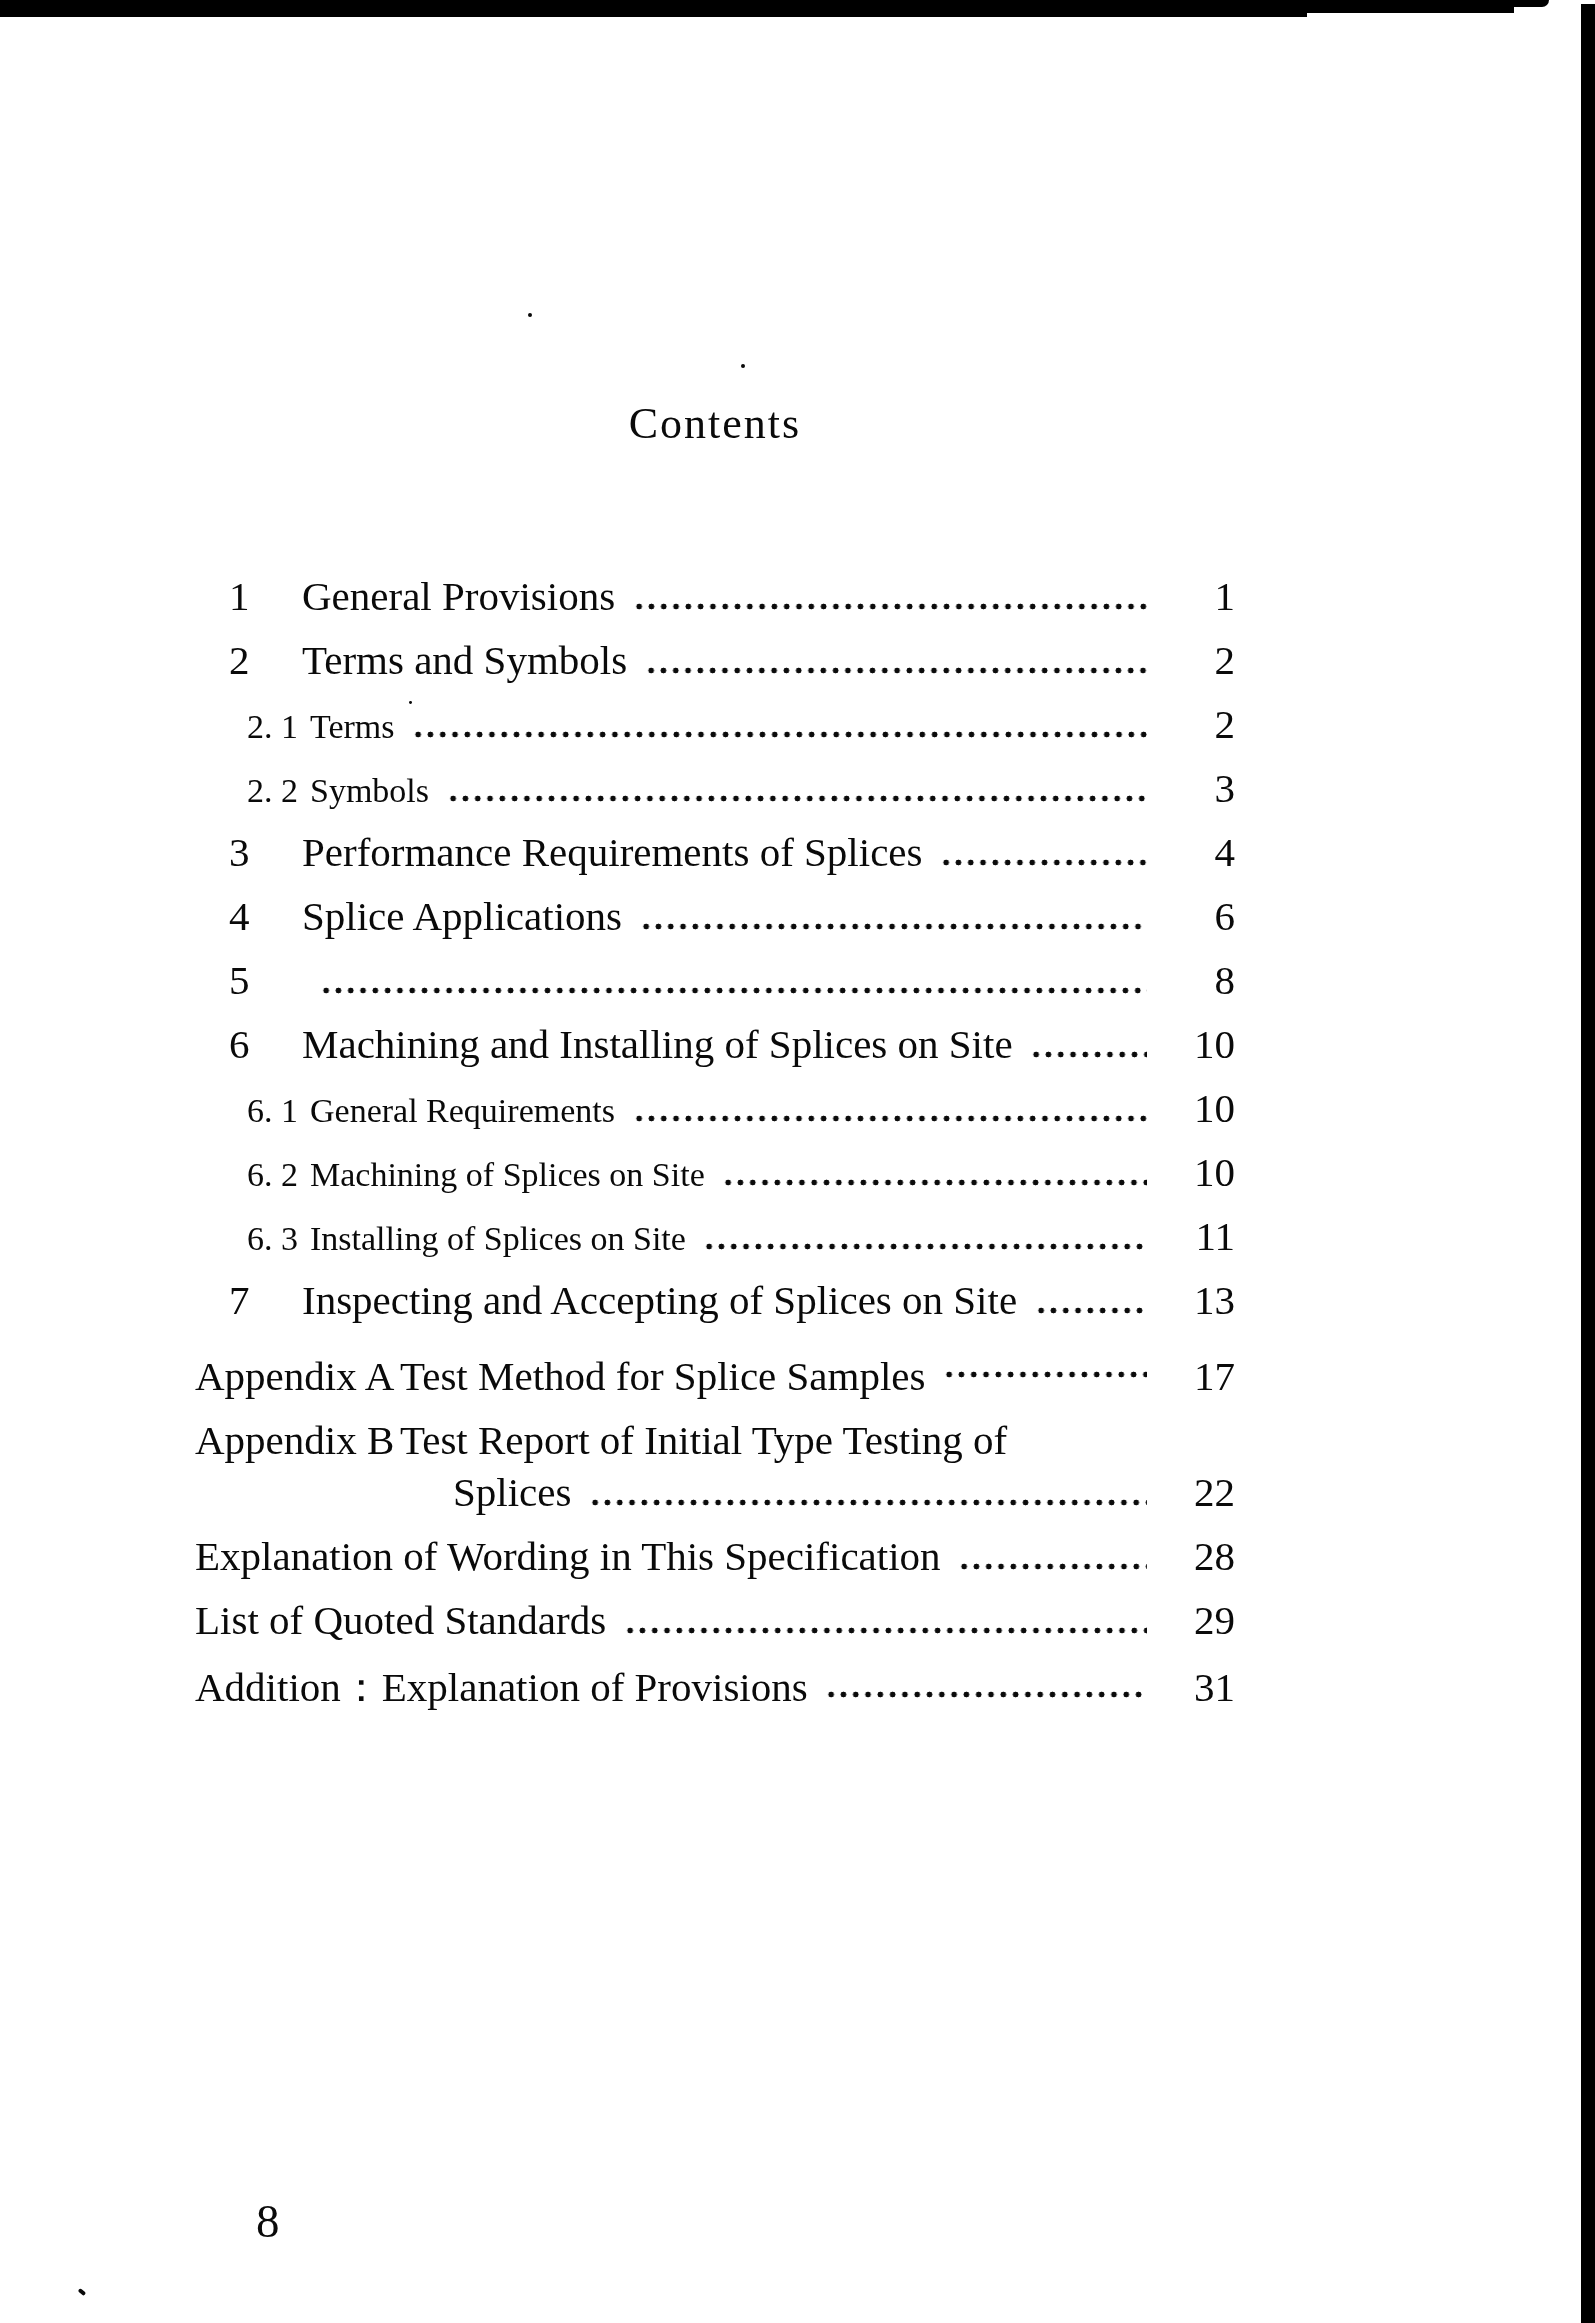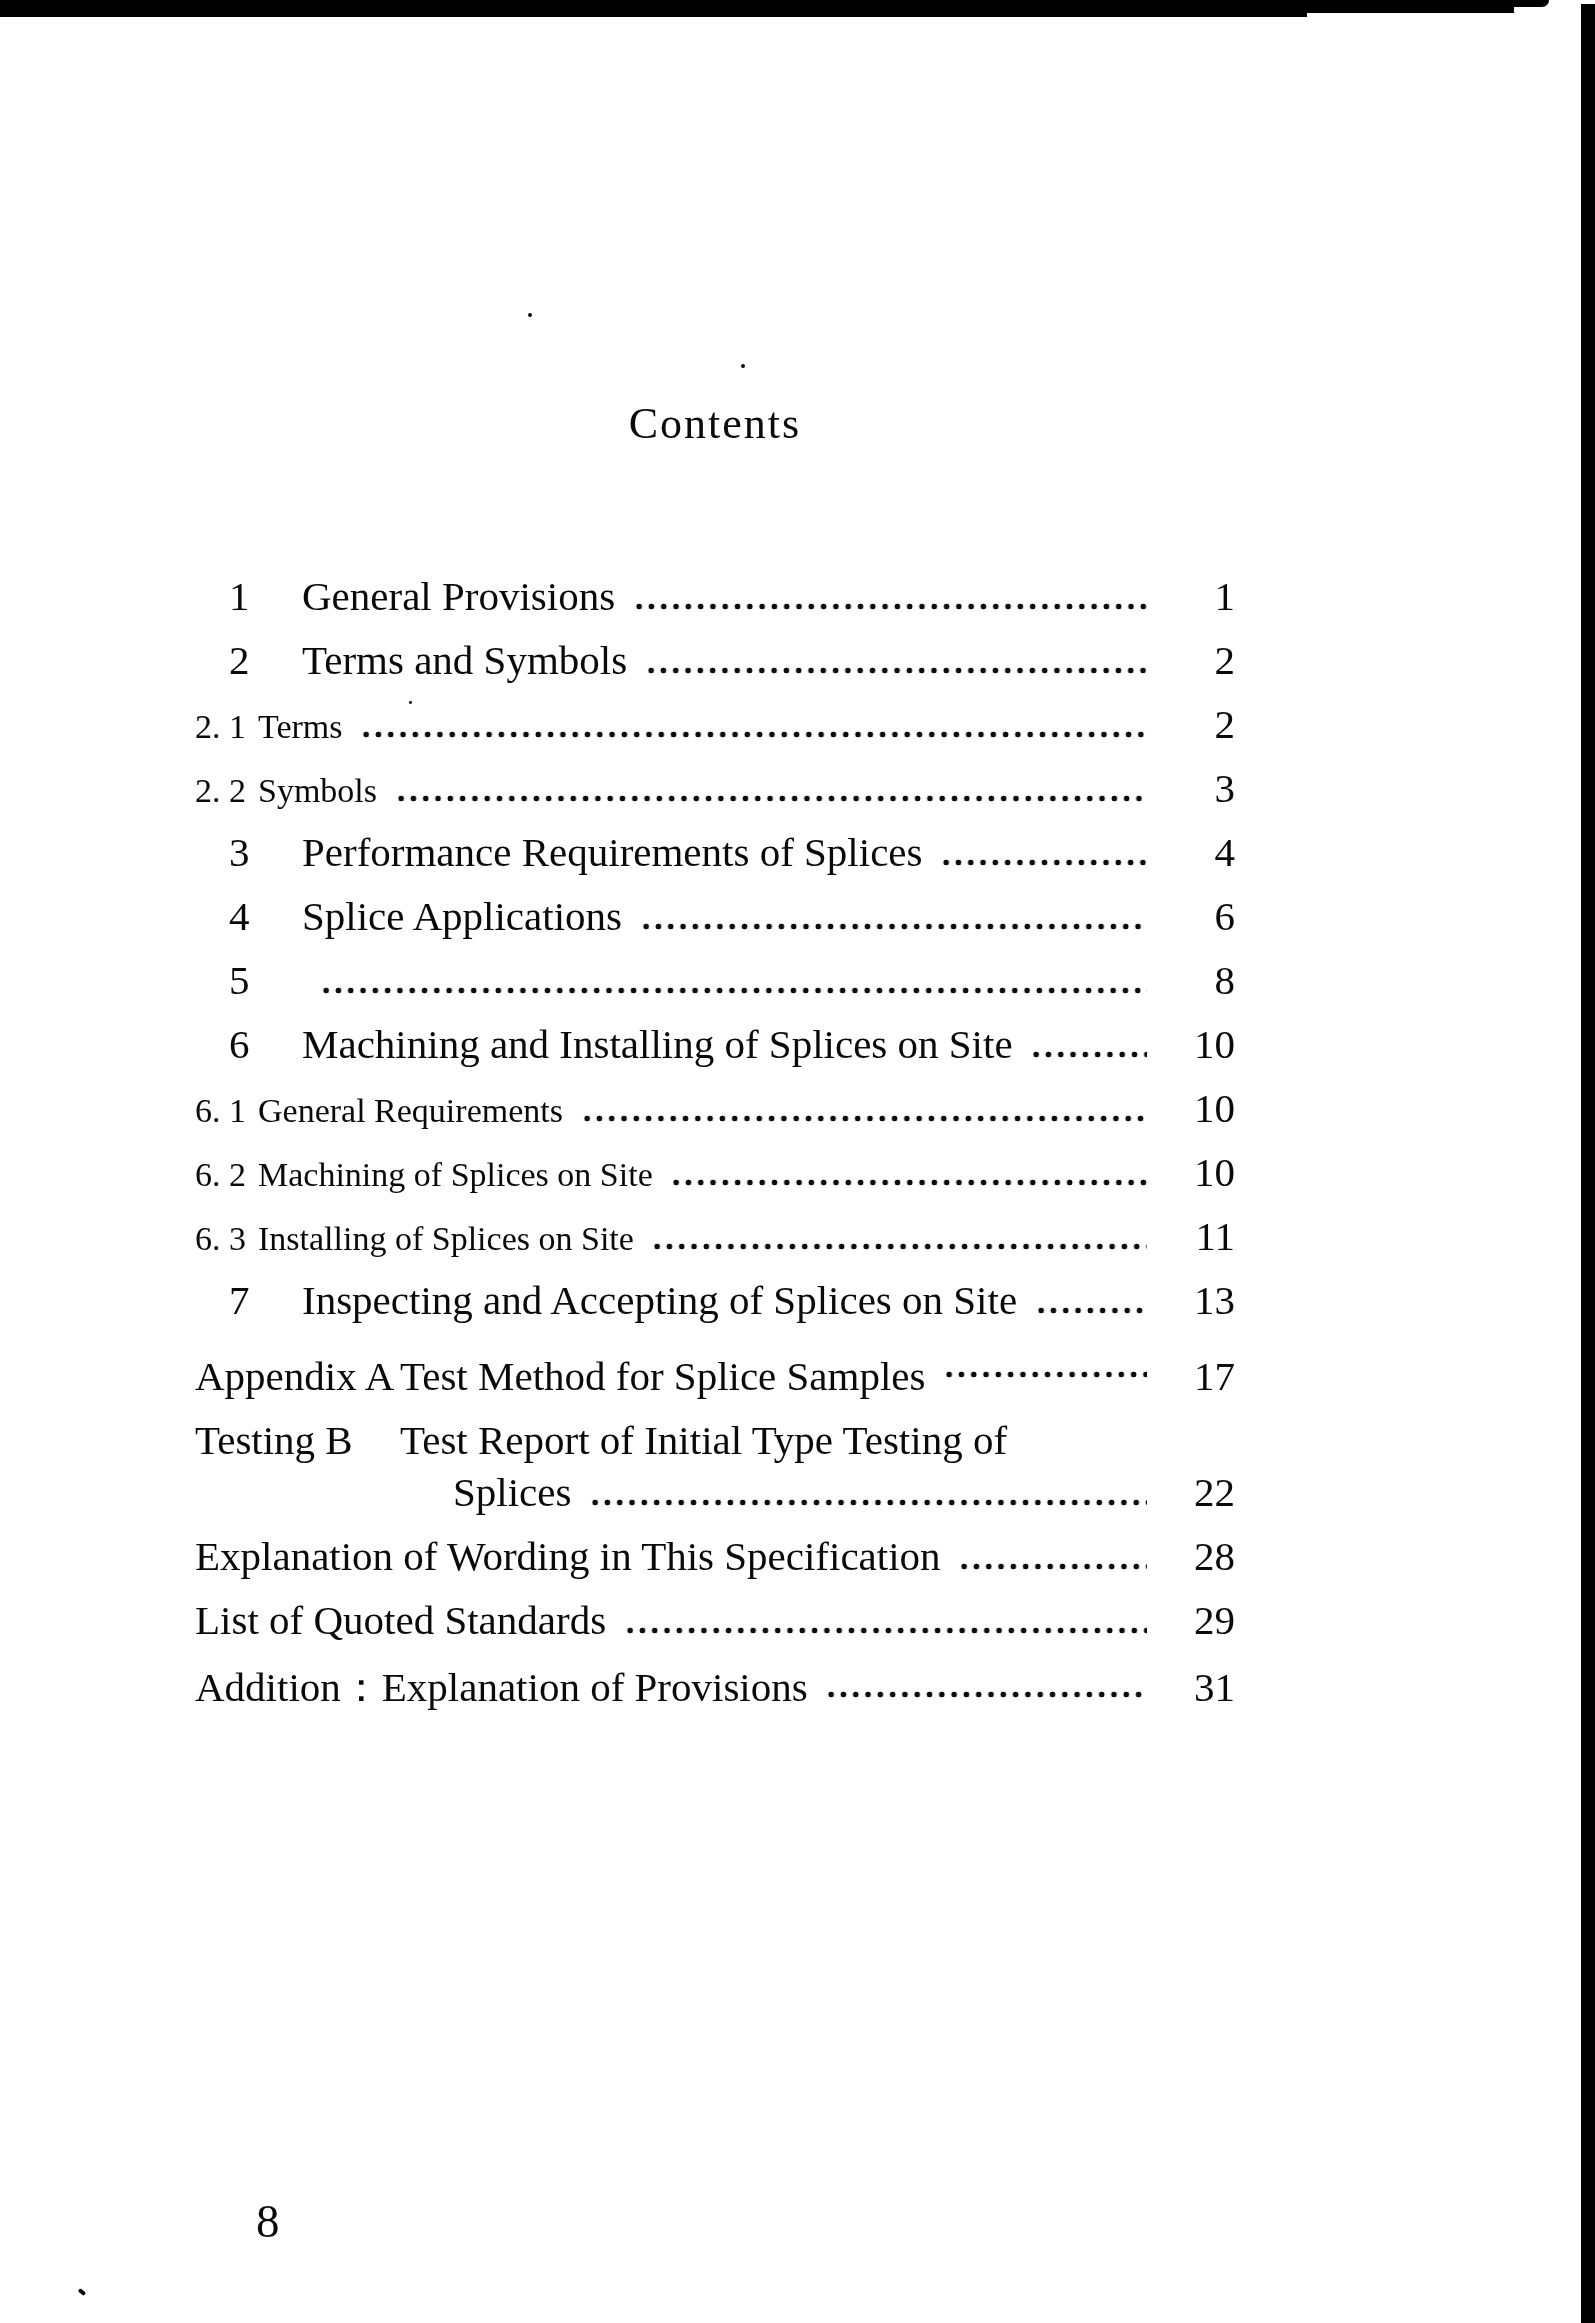--- a/index.html
+++ b/index.html
@@ -64,21 +64,21 @@
   .row {
     display: flex;
     align-items: baseline;
     height: 64px;
     font-size: 41px;
     white-space: pre;
   }
   .row.sub { font-size: 34px; }
   .num, .text { flex: none; }
   .row.main .num { margin-left: 34px; width: 73px; }
-  .row.sub  .num { width: 63px; }
+  .row.sub  .num { margin-left: 52px; width: 63px; }
   .row.appendix .num { width: 205px; margin-top: 12px; }
   .row.wrap .text { margin-left: 258px; }
   .leader {
     flex: 1 1 auto;
     align-self: flex-end;
     height: 8.8px;
     margin: 0 11.7px 25px 17.6px;
     background-image: radial-gradient(circle, #0b0b0b 2.6px, transparent 3.1px);
     background-size: 12.3px 8.8px;
     background-position: left center;
@@ -124,21 +124,21 @@
       <div class="row sub"><span class="num">2. 2</span><span class="text">Symbols</span><span class="leader"></span><span class="pagenum">3</span></div>
       <div class="row main"><span class="num">3</span><span class="text">Performance Requirements of Splices</span><span class="leader"></span><span class="pagenum">4</span></div>
       <div class="row main"><span class="num">4</span><span class="text">Splice Applications</span><span class="leader"></span><span class="pagenum">6</span></div>
       <div class="row main"><span class="num">5</span><span class="leader"></span><span class="pagenum">8</span></div>
       <div class="row main"><span class="num">6</span><span class="text">Machining and Installing of Splices on Site</span><span class="leader"></span><span class="pagenum">10</span></div>
       <div class="row sub"><span class="num">6. 1</span><span class="text">General Requirements</span><span class="leader"></span><span class="pagenum">10</span></div>
       <div class="row sub"><span class="num">6. 2</span><span class="text">Machining of Splices on Site</span><span class="leader"></span><span class="pagenum">10</span></div>
       <div class="row sub"><span class="num">6. 3</span><span class="text">Installing of Splices on Site</span><span class="leader"></span><span class="pagenum">11</span></div>
       <div class="row main"><span class="num">7</span><span class="text">Inspecting and Accepting of Splices on Site</span><span class="leader"></span><span class="pagenum">13</span></div>
       <div class="row appendix"><span class="num">Appendix A</span><span class="text">Test Method for Splice Samples</span><span class="leader"></span><span class="pagenum">17</span></div>
-      <div class="row appendix"><span class="num">Testing B</span><span class="text">Test Report of Initial Type Testing of</span></div>
+      <div class="row appendix"><span class="num">Appendix B</span><span class="text">Test Report of Initial Type Testing of</span></div>
       <div class="row wrap"><span class="text">Splices</span><span class="leader"></span><span class="pagenum">22</span></div>
       <div class="row flush"><span class="text">Explanation of Wording in This Specification</span><span class="leader"></span><span class="pagenum">28</span></div>
       <div class="row flush"><span class="text">List of Quoted Standards</span><span class="leader"></span><span class="pagenum">29</span></div>
       <div class="row flush"><span class="text">Addition：Explanation of Provisions</span><span class="leader"></span><span class="pagenum">31</span></div>
     </div>
 
   <div class="folio">8</div>
 
 </div>
 

